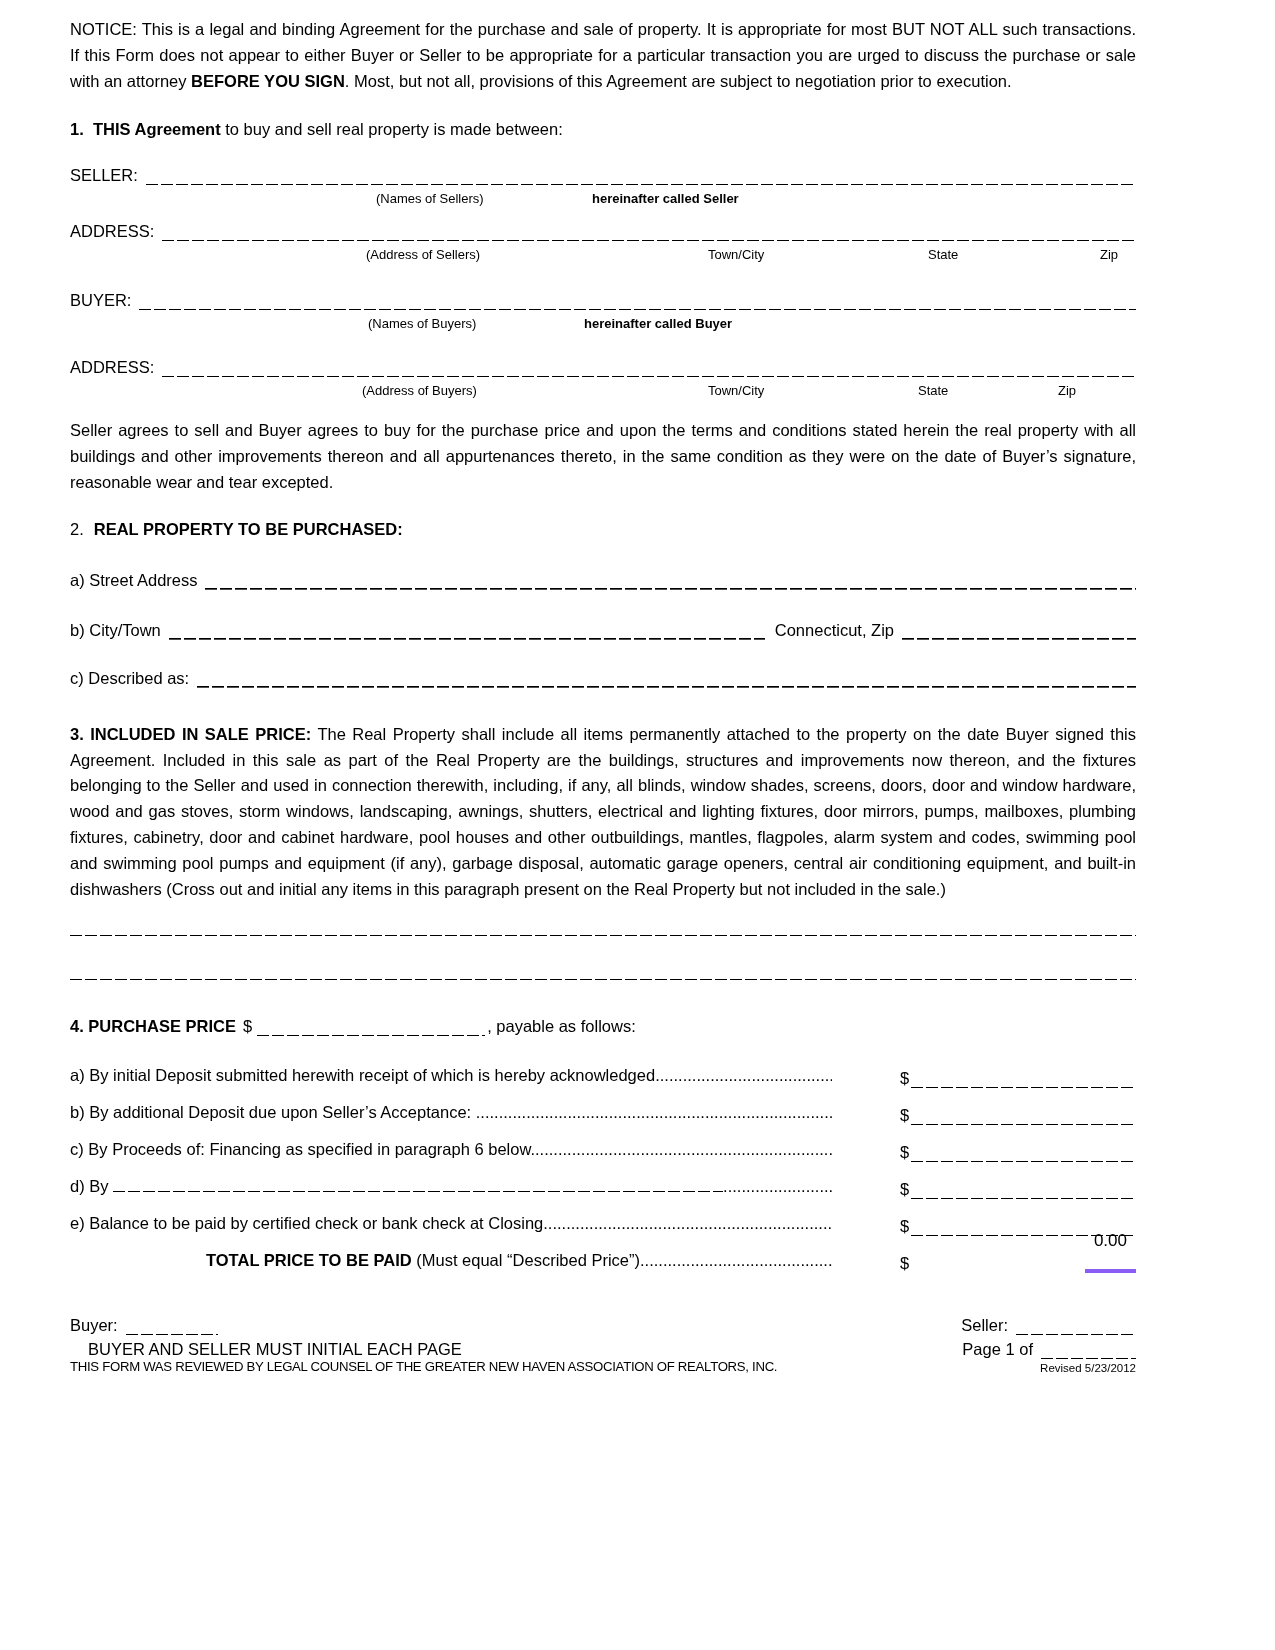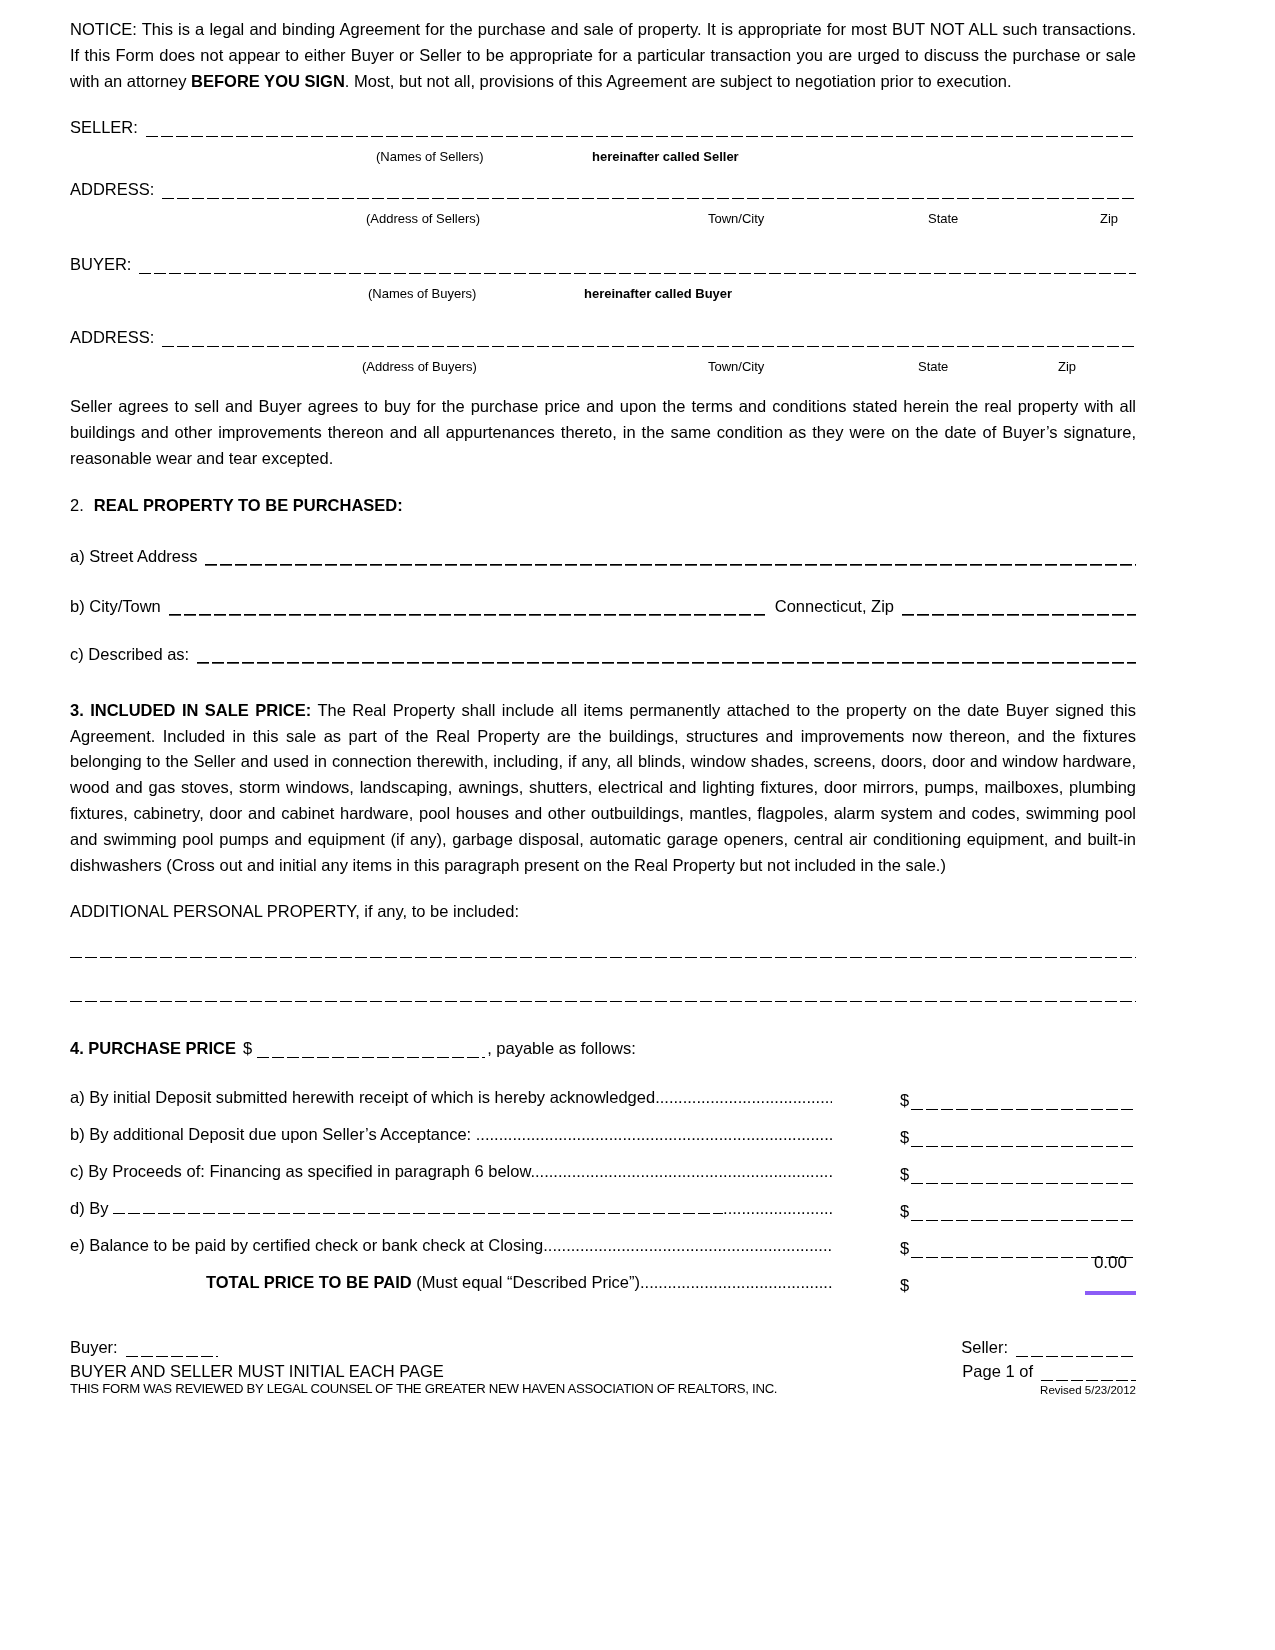--- a/index.html
+++ b/index.html
@@ -25,21 +25,21 @@
 
   .frow { display: flex; align-items: flex-end; height: 22px; }
   .flabel { margin-right: 8px; white-space: nowrap; }
   .uline {
     display: inline-block;
     height: 15px;
     background: repeating-linear-gradient(90deg, #000 0 12px, rgba(0,0,0,0) 12px 15px) left bottom / 100% 1.7px no-repeat;
   }
   .uline.grow { flex: 1 1 auto; }
 
-  .subrow { position: relative; height: 16px; margin-top: 12px; font-size: 13px; }
+  .subrow { position: relative; height: 16px; margin-top: 6px; font-size: 13px; }
   .subrow span, .subrow b { position: absolute; top: 0; white-space: nowrap; }
 
   .intro { margin-top: 19px; }
   .mt12 { margin-top: 12px; } .mt22 { margin-top: 22px; } .mt23 { margin-top: 23px; }
   .mt24 { margin-top: 24px; } .mt25 { margin-top: 25px; } .mt26 { margin-top: 26px; }
   .mt28 { margin-top: 28px; } .mt21 { margin-top: 21px; }
 
   .sec3 { margin-top: 34px; line-height: 25.5px; }
   .addl { margin-top: 24px; height: 22px; }
 
@@ -50,37 +50,38 @@
   .pay-row { display: flex; height: 22px; margin-top: 15px; }
   .pay-label { width: 762px; white-space: nowrap; overflow: hidden; flex: 0 0 auto; }
   .pay-label.total { padding-left: 136px; }
   .pay-amt { flex: 1 1 auto; padding-left: 68px; display: flex; align-items: flex-end; }
   .pay-amt .cur { margin-right: 2px; }
   .total-val { margin-left: auto; font-size: 17px; padding: 0 9px 19px 9px; border-bottom: 4px solid #8b5cf6; line-height: 19px; }
   .d-line { width: 610px; }
 
   .footer-row { display: flex; justify-content: space-between; align-items: flex-end; height: 22px; }
   .fr1 { margin-top: 40px; }
-  .fr2 { margin-top: 2px; }
+  .fr2 { margin-top: 2px; margin-left: 18px; }
   .foot-group { display: flex; align-items: flex-end; white-space: nowrap; }
   .foot-group .uline { margin-left: 8px; }
   .w92 { width: 92px; } .w120 { width: 120px; } .w95 { width: 95px; }
 
   .copy { margin-top: 16px; font-size: 13.2px; letter-spacing: -0.3px; line-height: 22px; }
   .copy2 { display: flex; justify-content: space-between; align-items: flex-end; font-size: 13.2px; letter-spacing: -0.3px; }
   .revised { font-size: 11.5px; letter-spacing: 0; }
 </style>
 </head>
 <body>
 
 <div class="page">
 
 
   <p class="just notice"><span>NOTICE: This is a legal and binding Agreement for the purchase and sale of property. It is appropriate for most BUT NOT ALL such transactions. If this Form does not appear to either Buyer or Seller to be appropriate for a particular transaction you are urged to discuss the purchase or sale with an attorney </span><b>BEFORE YOU SIGN</b><span>. Most, but not all, provisions of this Agreement are subject to negotiation prior to execution.</span></p>
 
+  <div class="sec-head"><b>1.&nbsp; THIS Agreement</b><span> to buy and sell real property is made between:</span></div>
 
   <div class="frow mt21">
     <span class="flabel">SELLER:</span>
     <span class="uline grow"></span>
   </div>
   <div class="subrow">
     <span style="left:306px">(Names of Sellers)</span>
     <b style="left:522px">hereinafter called Seller</b>
   </div>
 
@@ -131,21 +132,20 @@
     <span class="uline grow"></span>
   </div>
 
   <div class="frow mt26">
     <span class="flabel">c) Described as:</span>
     <span class="uline grow"></span>
   </div>
 
   <p class="just sec3"><b>3. INCLUDED IN SALE PRICE:</b><span> The Real Property shall include all items permanently attached to the property on the date Buyer signed this Agreement. Included in this sale as part of the Real Property are the buildings, structures and improvements now thereon, and the fixtures belonging to the Seller and used in connection therewith, including, if any, all blinds, window shades, screens, doors, door and window hardware, wood and gas stoves, storm windows, landscaping, awnings, shutters, electrical and lighting fixtures, door mirrors, pumps, mailboxes, plumbing fixtures, cabinetry, door and cabinet hardware, pool houses and other outbuildings, mantles, flagpoles, alarm system and codes, swimming pool and swimming pool pumps and equipment (if any), garbage disposal, automatic garage openers, central air conditioning equipment, and built-in dishwashers (Cross out and initial any items in this paragraph present on the Real Property but not included in the sale.)</span></p>
 
-  <div class="addl">ADDITIONAL PERSONAL PROPERTY, if any, to be included:</div>
 
   <div class="frow mt12">
     <span class="uline grow"></span>
   </div>
   <div class="frow mt22">
     <span class="uline grow"></span>
   </div>
 
   <div class="p4head">
     <b>4. PURCHASE PRICE</b>

